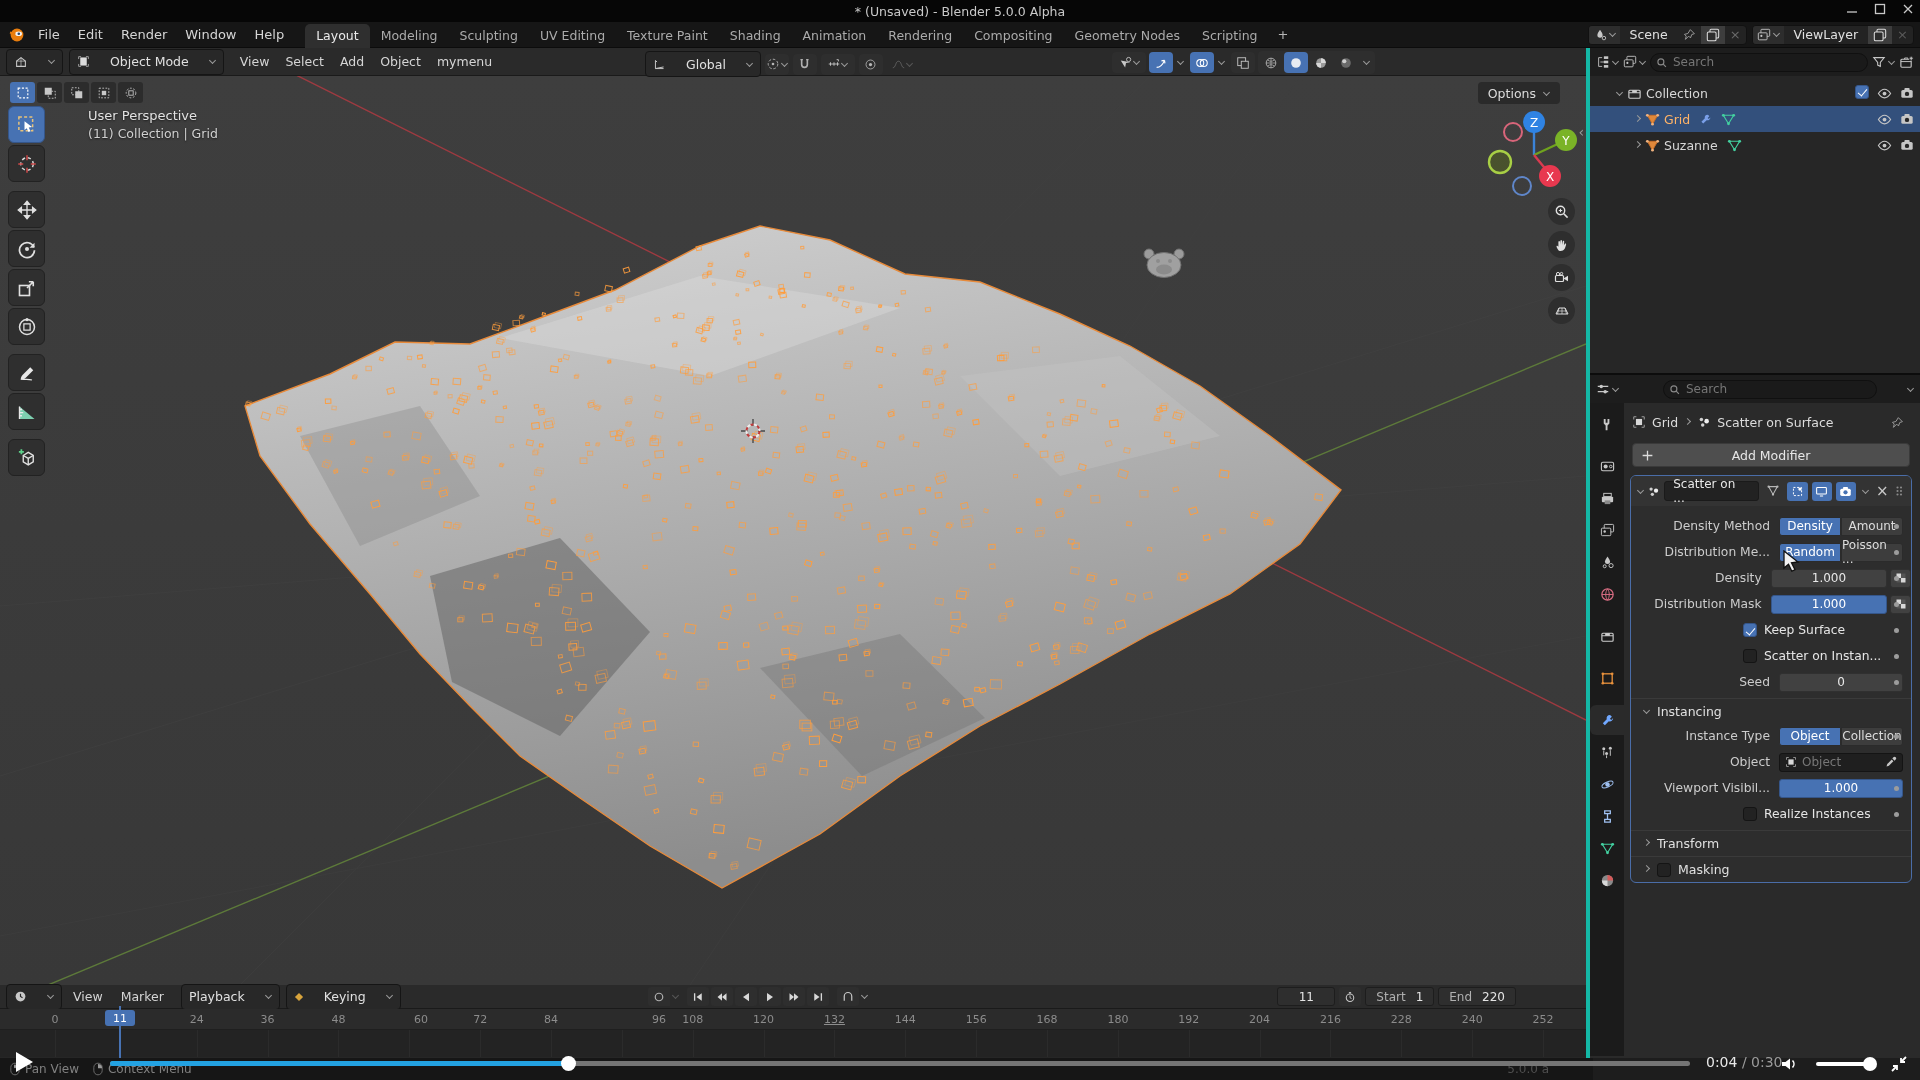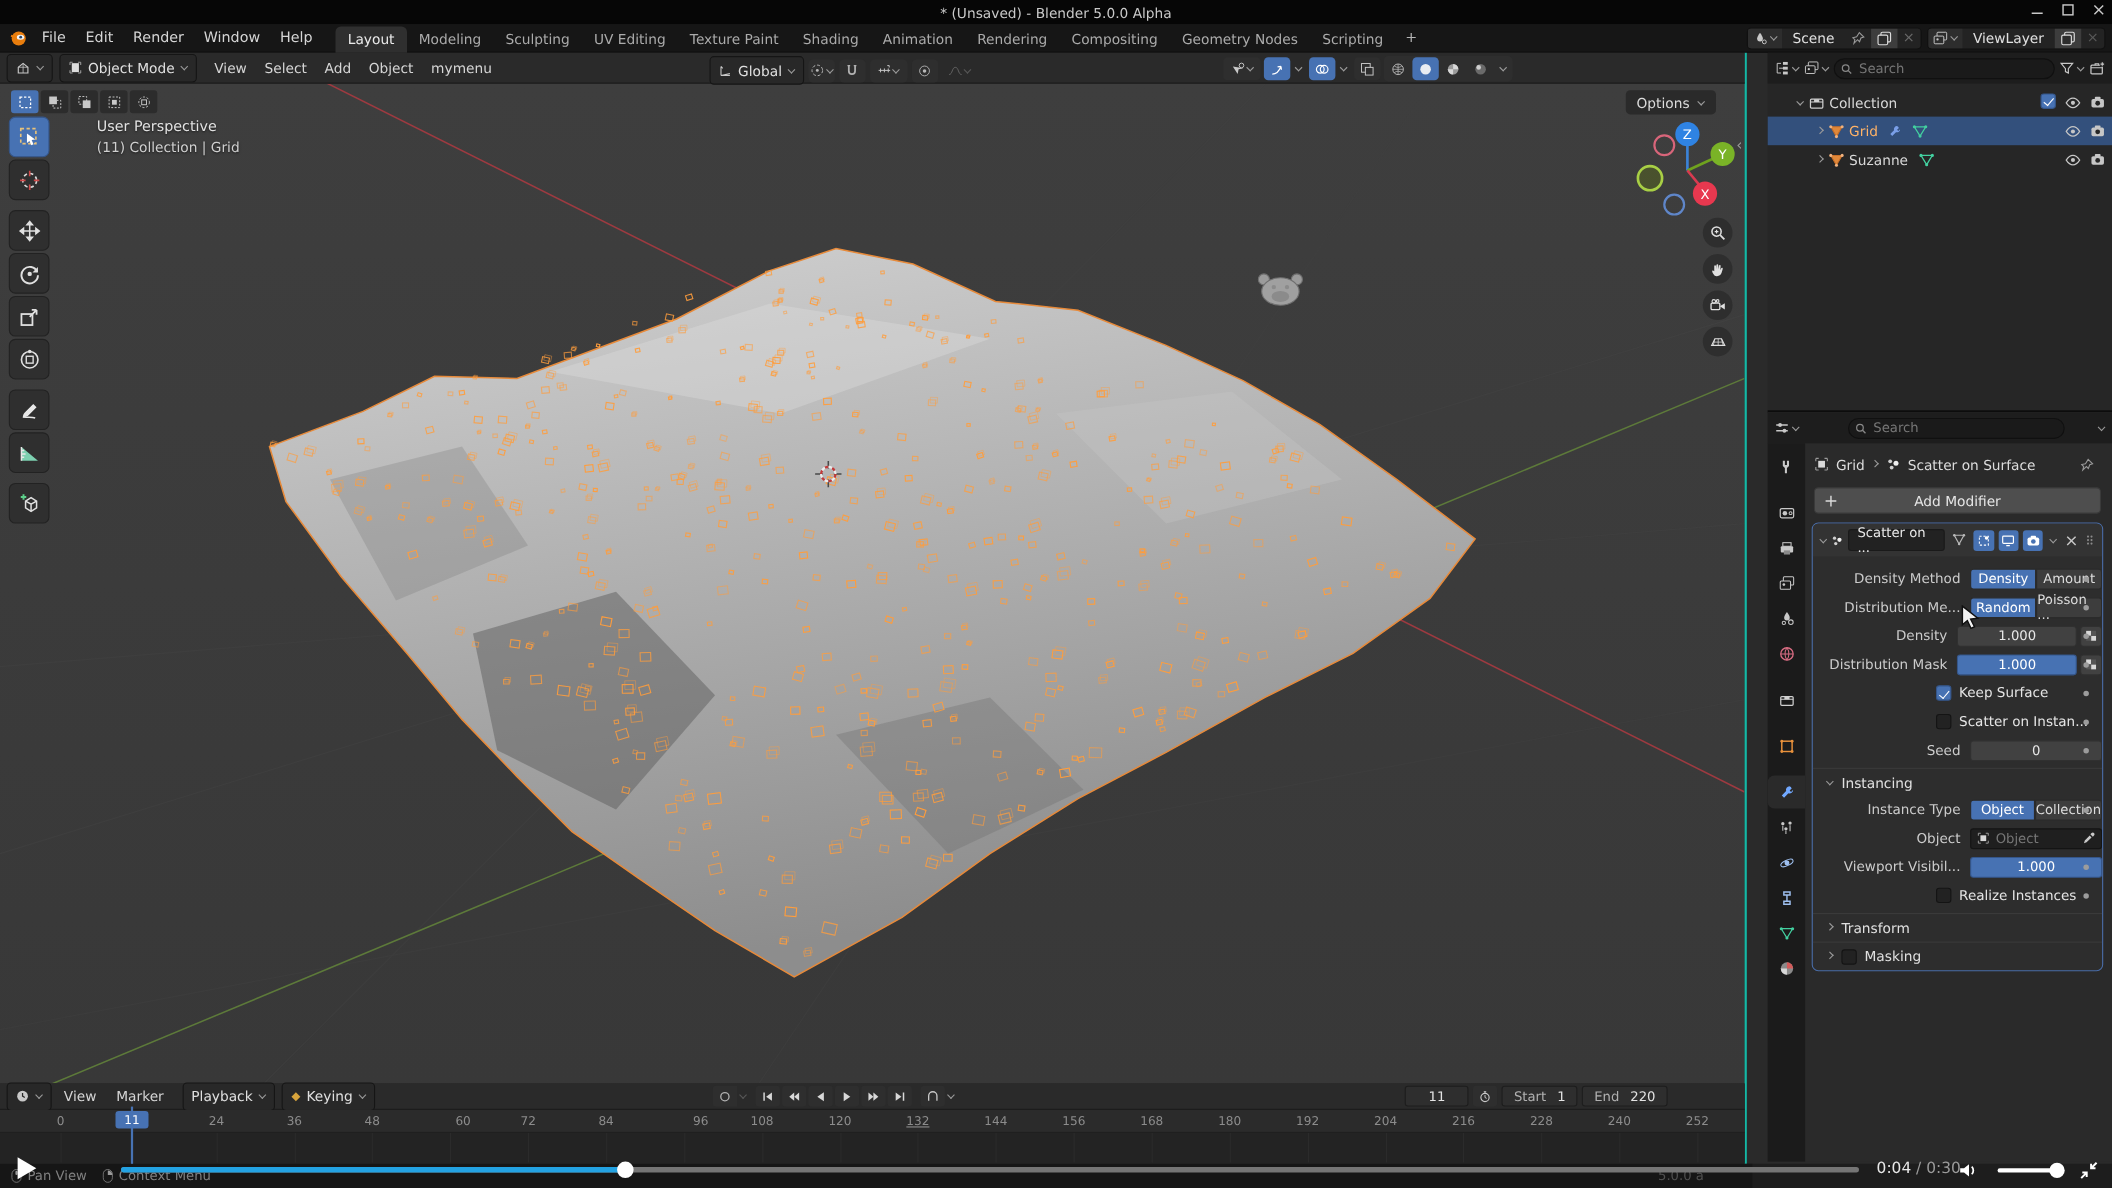--- a/index.html
+++ b/index.html
@@ -28,21 +28,21 @@
   .sel-pill { display:flex; align-items:center; height:20px; background:#232323; border:1px solid #111;
     border-radius:4px; overflow:hidden; }
   .sel-pill .seg-ic { padding:0 4px; display:flex; align-items:center; gap:2px; background:#2d2d2d; height:100%; }
   .sel-pill .nm { padding:0 10px; font-size:12.5px; color:#e0e0e0; }
   .sel-pill .mini { padding:0 5px; display:flex; align-items:center; height:100%; }
   .sel-pill .mini.lit { background:#3d3d3d; }
   
   #viewport { position:absolute; left:0; top:48px; width:1586px; height:937px; background:#3b3b3b; }
   .vp-header { position:relative; height:28px; background:#2a2a2a; border-bottom:1px solid #1a1a1a;
     display:flex; align-items:center; padding:0 6px; z-index:5; }
-  .hdr-pill { display:flex; align-items:center; gap:5px; background:#282828; border:1px solid #151515;
+  .hdr-pill { display:flex; align-items:center; gap:20px; background:#282828; border:1px solid #151515;
     border-radius:4px; height:21px; padding:12px 7px; color:#e0e0e0; font-size:12.5px; }
   .vp-menus { display:flex; margin-left:8px; }
   .vp-menus .menu-item { padding:3px 8px; font-size:12.5px; }
   .hdr-center { position:absolute; left:645px; top:3px; display:flex; gap:4px; align-items:center; }
   .hdr-right { position:absolute; left:1112px; top:3px; display:flex; gap:3px; align-items:center; }
   .tog { width:24px; height:21px; border-radius:4px; display:flex; align-items:center; justify-content:center; }
   .tog.on { background:#4772b3; }
   .tog.grp { background:#2e2e2e; }
   .vp-canvas { position:absolute; left:0; top:28px; width:1586px; height:909px; overflow:hidden;
     background:linear-gradient(#3e3e3e,#383838); }
@@ -60,21 +60,21 @@
   .tool-gap { height:5px; }
   #options-btn { position:absolute; right:26px; top:6px; height:22px; background:#272727d9; border-radius:4px;
     display:flex; align-items:center; gap:7px; padding:0 10px; color:#dcdcdc; font-size:12.5px; z-index:6; }
   #collapse-arrow { position:absolute; right:2px; top:48px; color:#9a9a9a; font-size:14px; z-index:6; }
   #nav-gizmo { position:absolute; left:1486px; top:34px; z-index:6; }
   #side-controls { position:absolute; left:1548px; top:122px; display:flex; flex-direction:column; gap:6px; z-index:6; }
   .circ-btn { width:27px; height:27px; border-radius:50%; background:#2b2b2bd0; display:flex;
     align-items:center; justify-content:center; }
   
   #rightpanel { position:absolute; left:1586px; top:48px; width:334px; height:1010px; background:#2a2a2a;
-    border-left:2px solid #14b8a6;padding-left:19px; }
+    border-left:4px solid #14b8a6; }
   #outliner { height:327px; background:#262626; border-bottom:2px solid #0c0c0c; }
   .ed-header { height:28px; background:#1d1d1d; display:flex; align-items:center; gap:4px; padding:0 6px; }
   .search { flex:1; height:19px; background:#1a1a1a; border:1px solid #101010; border-radius:10px;
     color:#cfcfcf; font-size:12px; padding:0 6px 0 22px; outline:none;
     font-family:"DejaVu Sans","Liberation Sans",sans-serif; }
   .search::placeholder { color:#767676; }
   .search-wrap { flex:1; position:relative; display:flex; }
   .search-wrap svg { position:absolute; left:6px; top:4px; }
   .ol-row { height:26px; display:flex; align-items:center; padding:0 6px 0 8px; gap:4px; font-size:12.5px; color:#d8d8d8; }
   .ol-row.selected { background:#33507c; color:#fff; }
@@ -1731,21 +1731,21 @@
     </div>
   </div>
   <div id="tl-ruler">
       <span class="tick" style="left: 55px;">0</span>
       <span class="tick" style="left: 196.72px;">24</span>
       <span class="tick" style="left: 267.58px;">36</span>
       <span class="tick" style="left: 338.44px;">48</span>
       <span class="tick" style="left: 421px;">60</span>
       <span class="tick" style="left: 480.16px;">72</span>
       <span class="tick" style="left: 551.02px;">84</span>
-      <span class="tick" style="left: 637px;">96</span>
+      <span class="tick" style="left: 659px;">96</span>
       <span class="tick" style="left: 692.74px;">108</span>
       <span class="tick" style="left: 763.6px;">120</span>
       <span class="tick" style="left: 834.46px; text-decoration: underline;">132</span>
       <span class="tick" style="left: 905.32px;">144</span>
       <span class="tick" style="left: 976.18px;">156</span>
       <span class="tick" style="left: 1047.04px;">168</span>
       <span class="tick" style="left: 1117.9px;">180</span>
       <span class="tick" style="left: 1188.76px;">192</span>
       <span class="tick" style="left: 1259.62px;">204</span>
       <span class="tick" style="left: 1330.48px;">216</span>

